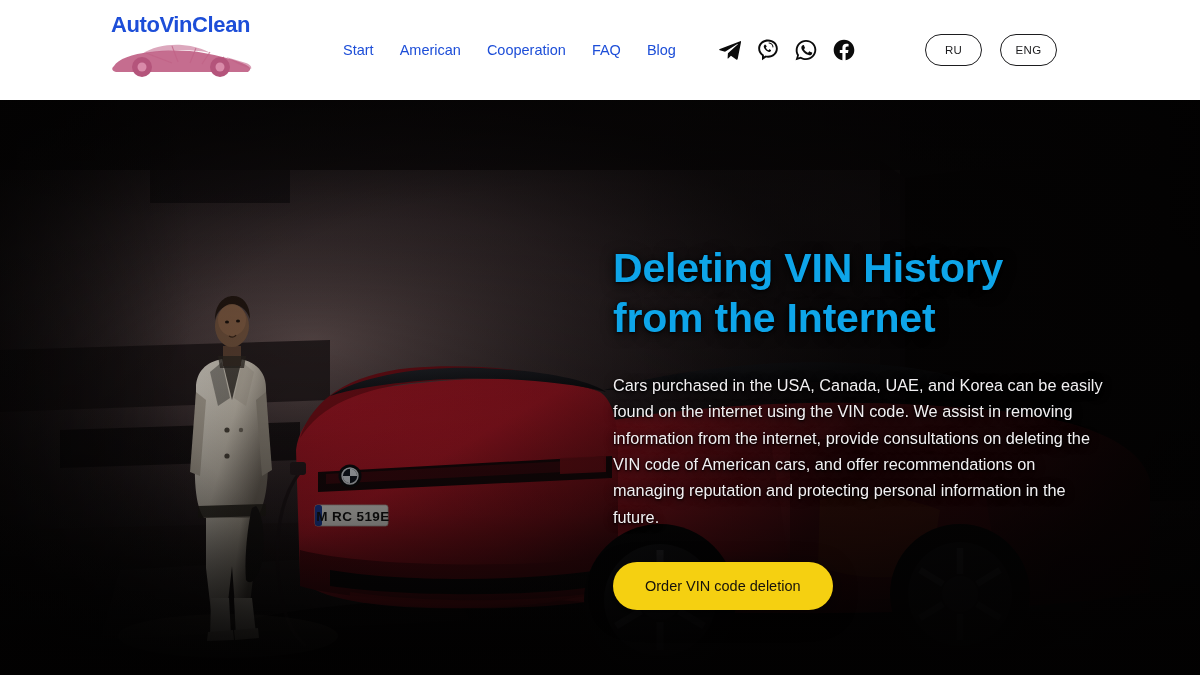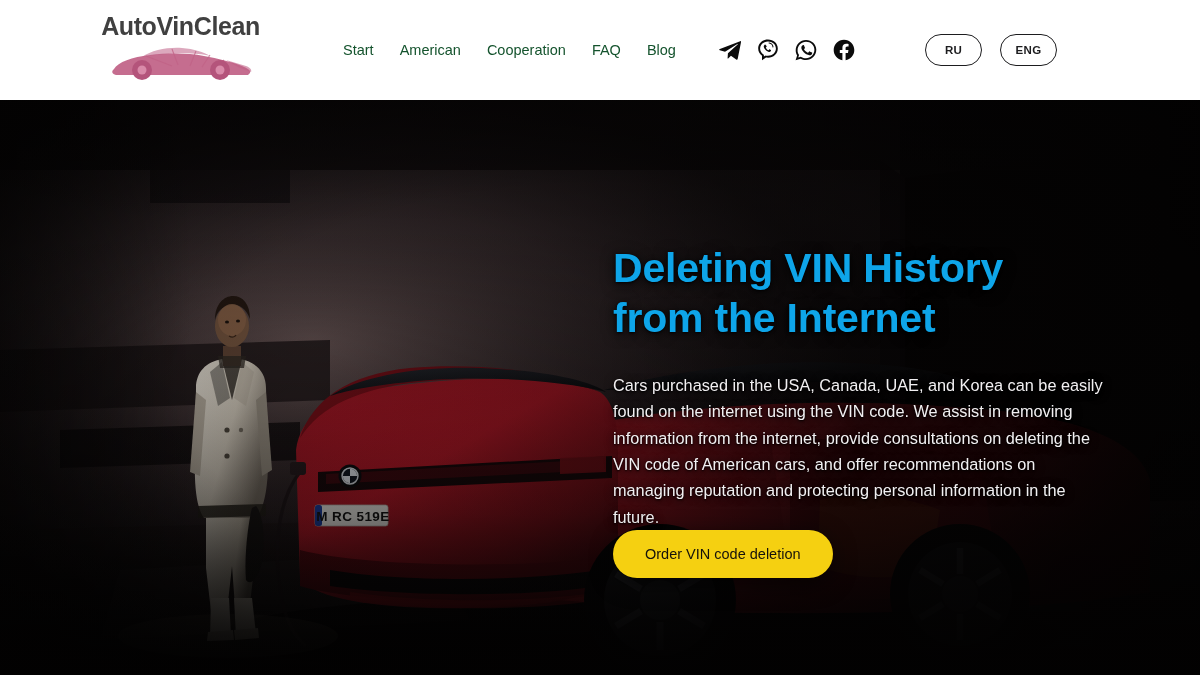--- a/index.html
+++ b/index.html
@@ -14,50 +14,49 @@
   .header{
     position:absolute; top:0; left:0; width:1200px; height:100px;
     background:#ffffff; z-index:20; display:flex; align-items:center;
   }
   .logo-block{
     position:absolute; left:88px; top:14px; width:185px; height:72px;
     display:flex; flex-direction:column; align-items:center; justify-content:flex-start;
     cursor:pointer;
   }
   .logo-word{
-    font-size:25px; font-weight:700; letter-spacing:-0.4px;
-    color:#404040; line-height:1; white-space:nowrap;
+    font-size:22px; font-weight:700; letter-spacing:-0.4px;
+    color:#1d4ed8; line-height:1; white-space:nowrap;
   }
   .logo-car{ margin-top:4px; width:150px; height:38px; display:block; }
 
   .nav{
     position:absolute; left:343px; top:0; height:100px;
     display:flex; align-items:center; gap:26px;
   }
   .nav a{
-    font-size:14.5px; color:#14532d; text-decoration:none; white-space:nowrap;
+    font-size:14.5px; color:#1d4ed8; text-decoration:none; white-space:nowrap;
   }
 
   .socials{
     position:absolute; left:718px; top:0; height:100px;
     display:flex; align-items:center; gap:14px;
   }
   .soc{ width:24px; height:24px; display:block; cursor:pointer; }
 
   .langs{
     position:absolute; left:925px; top:0; height:100px;
     display:flex; align-items:center; gap:18px;
   }
   .lang-btn{
     width:57px; height:32px; border:1.4px solid #1d1d1f; border-radius:16px;
     background:transparent; color:#1d1d1f; font-size:11.5px;
     font-family:"Liberation Sans", sans-serif;
     display:flex; align-items:center; justify-content:center; cursor:pointer;
     letter-spacing:0.3px;
-    font-weight:bold;
   }
 
   
   .hero{
     position:absolute; top:100px; left:0; width:1200px; height:575px;
     overflow:hidden; background:#050404;
   }
   .hero-photo{ position:absolute; inset:0; }
 
   .hero-overlay{
@@ -76,21 +75,21 @@
     letter-spacing:-0.2px;
     text-shadow:0 2px 14px rgba(0,0,0,.85), 0 1px 3px rgba(0,0,0,.9);
     white-space:pre-line;
   }
   .hero-desc{
     margin-top:28px; font-size:16.3px; color:#f2f0f2; line-height:1.62;
     text-shadow:0 1px 10px rgba(0,0,0,.9), 0 1px 2px rgba(0,0,0,.95);
     max-width:492px;
   }
   .cta{
-    display:inline-flex; align-items:center; justify-content:center;
+    margin-top:32px; display:inline-flex; align-items:center; justify-content:center;
     height:48px; padding:8px 32px; border:none; border-radius:24px;
     background:#f5d011; color:#15120b; font-size:14.5px;
     font-family:"Liberation Sans", sans-serif; cursor:pointer;
     box-shadow:0 6px 22px rgba(0,0,0,.55);
   }
 </style>
 </head>
 <body>
 
 <div class="page">

